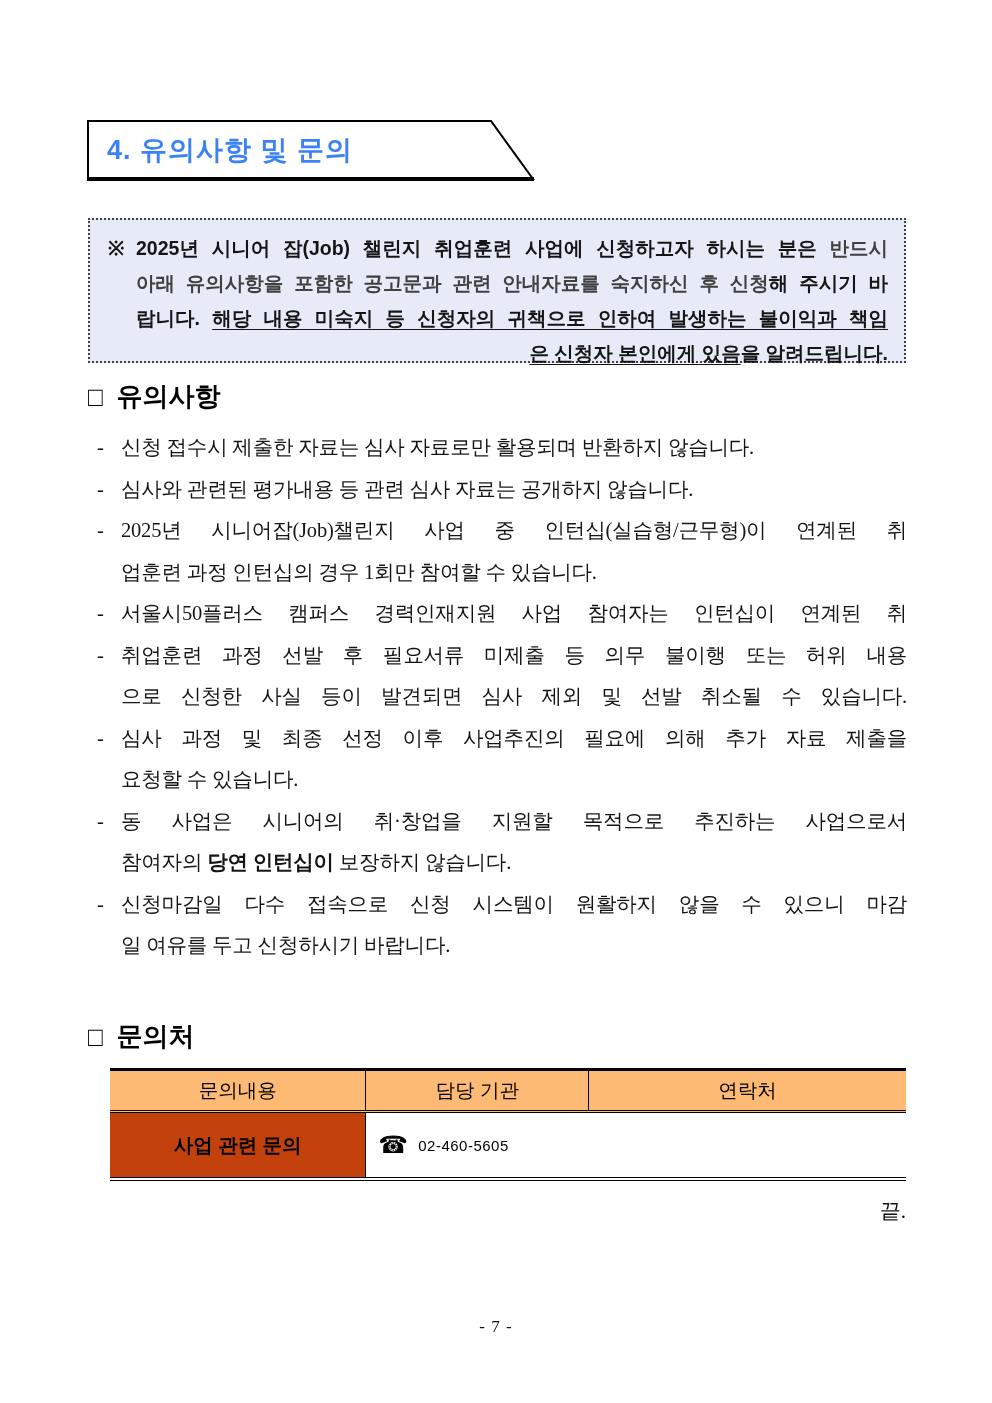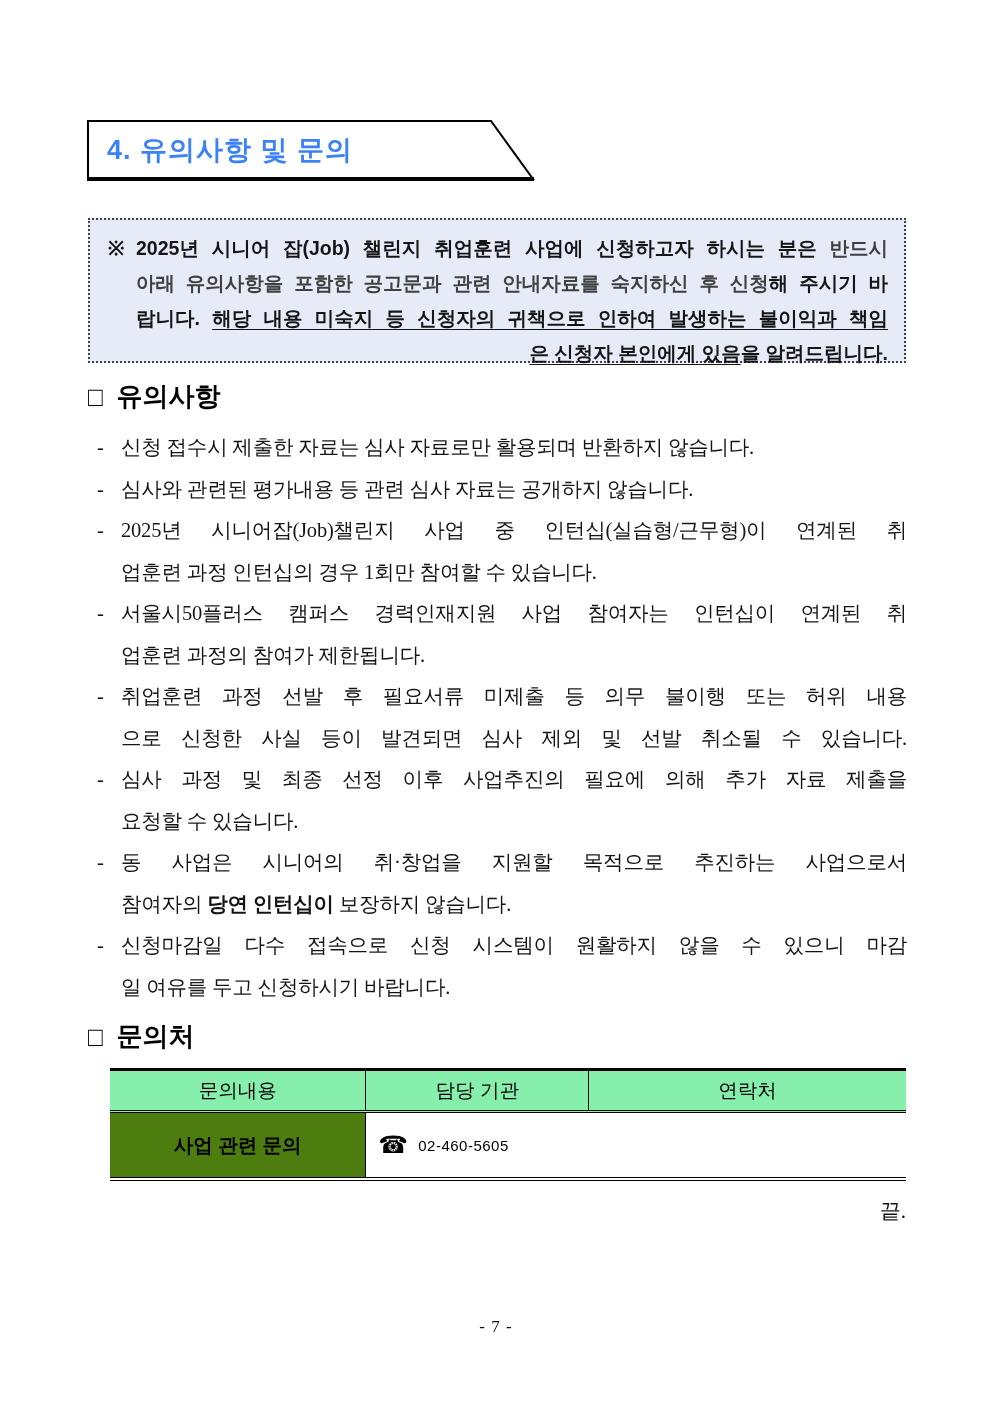--- a/index.html
+++ b/index.html
@@ -53,30 +53,30 @@
   .bl.j { text-align:justify; text-align-last:justify; white-space:normal; }
   .bl .b { font-weight:bold; }
 
   
   .ctable {
     position:absolute; left:110px; top:1068px; width:796px;
     font-family:"Liberation Sans", sans-serif; color:#000;
   }
   .trow { display:flex; width:100%; }
   .thead {
-    background:#86efac; height:45px;
+    background:#fdba74; height:45px;
     border-top:3px solid #000; border-bottom:3px double #000;
     font-size:19.5px;
   }
   .tbody { height:68px; border-bottom:4px double #000; font-size:19px; }
   .tcell { display:flex; align-items:center; justify-content:center; text-align:center; }
   .c1 { width:32.2%; border-right:1.5px solid #000; }
   .c2 { width:28.0%; border-right:1.5px solid #000; }
   .c3 { width:39.8%; }
-  .tbody .c1 { background:#4d7c0f; font-weight:bold; font-size:19.5px; }
+  .tbody .c1 { background:#c2410c; font-weight:bold; font-size:19.5px; }
   .tbody .c2 { flex-direction:column; line-height:29px; font-size:17.5px; letter-spacing:-0.8px; }
   .tbody .c3 { justify-content:flex-start; padding-left:12px; text-align:left; }
   .phone-icon { font-size:24px; margin-right:10px; line-height:1; }
   .phone-num { font-size:15px; letter-spacing:0.5px; font-weight:400; }
 
   
   .end-mark { position:absolute; right:86px; top:1197px; font-size:21px; }
   .page-num { position:absolute; left:0; width:100%; top:1317px; text-align:center; font-size:17px; letter-spacing:1px; }
 </style>
 </head>
@@ -102,21 +102,20 @@
   <span class="sq">□</span>
   <span>유의사항</span>
 </div>
 
 <div class="notes">
   <div class="bl"><span class="dash">-</span><span>신청 접수시 제출한 자료는 심사 자료로만 활용되며 반환하지 않습니다.</span></div>
   <div class="bl"><span class="dash">-</span><span>심사와 관련된 평가내용 등 관련 심사 자료는 공개하지 않습니다.</span></div>
   <div class="bl j"><span class="dash">-</span><span>2025년 시니어잡(Job)챌린지 사업 중 인턴십(실습형/근무형)이 연계된 취</span></div>
   <div class="bl"><span>업훈련 과정 인턴십의 경우 1회만 참여할 수 있습니다.</span></div>
   <div class="bl j"><span class="dash">-</span><span>서울시50플러스 캠퍼스 경력인재지원 사업 참여자는 인턴십이 연계된 취</span></div>
-  <div class="bl"><span>업훈련 과정의 참여가 제한됩니다.</span></div>
   <div class="bl j"><span class="dash">-</span><span>취업훈련 과정 선발 후 필요서류 미제출 등 의무 불이행 또는 허위 내용</span></div>
   <div class="bl j"><span>으로 신청한 사실 등이 발견되면 심사 제외 및 선발 취소될 수 있습니다.</span></div>
   <div class="bl j"><span class="dash">-</span><span>심사 과정 및 최종 선정 이후 사업추진의 필요에 의해 추가 자료 제출을</span></div>
   <div class="bl"><span>요청할 수 있습니다.</span></div>
   <div class="bl j"><span class="dash">-</span><span>동 사업은 시니어의 취·창업을 지원할 목적으로 추진하는 사업으로서</span></div>
   <div class="bl"><span>참여자의 </span><span class="b">당연 인턴십이</span><span> 보장하지 않습니다.</span></div>
   <div class="bl j"><span class="dash">-</span><span>신청마감일 다수 접속으로 신청 시스템이 원활하지 않을 수 있으니 마감</span></div>
   <div class="bl"><span>일 여유를 두고 신청하시기 바랍니다.</span></div>
 </div>
 

